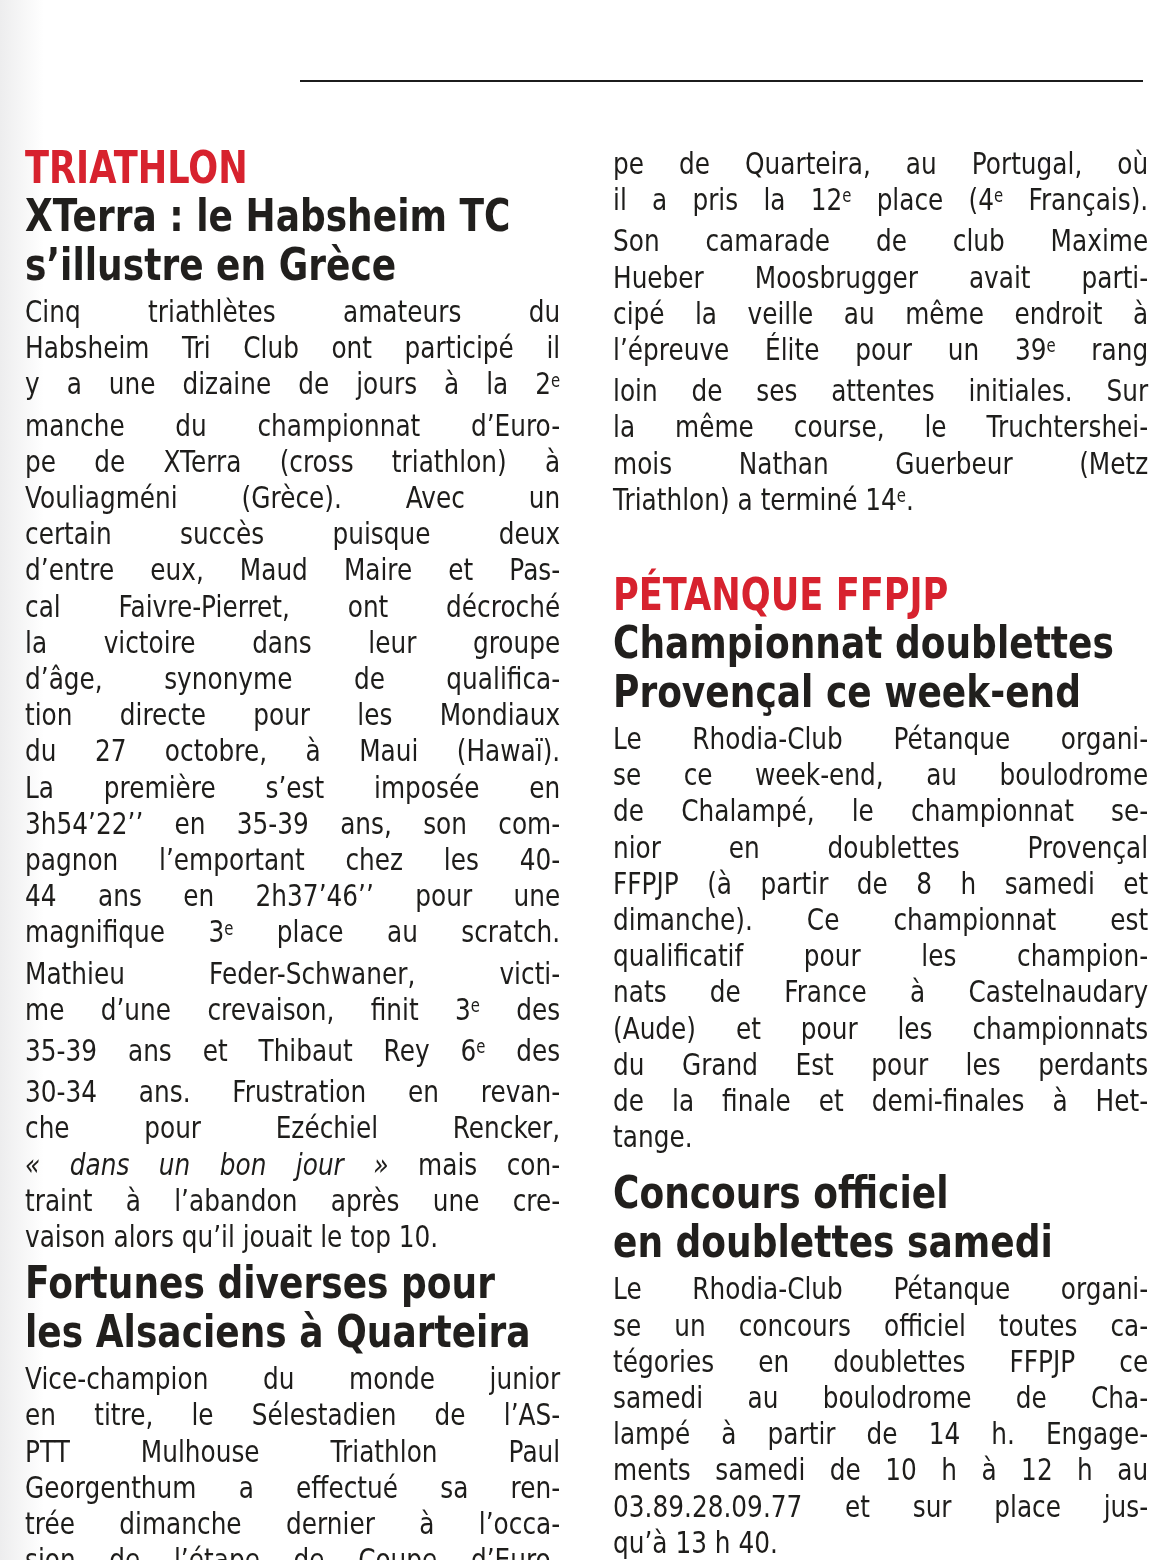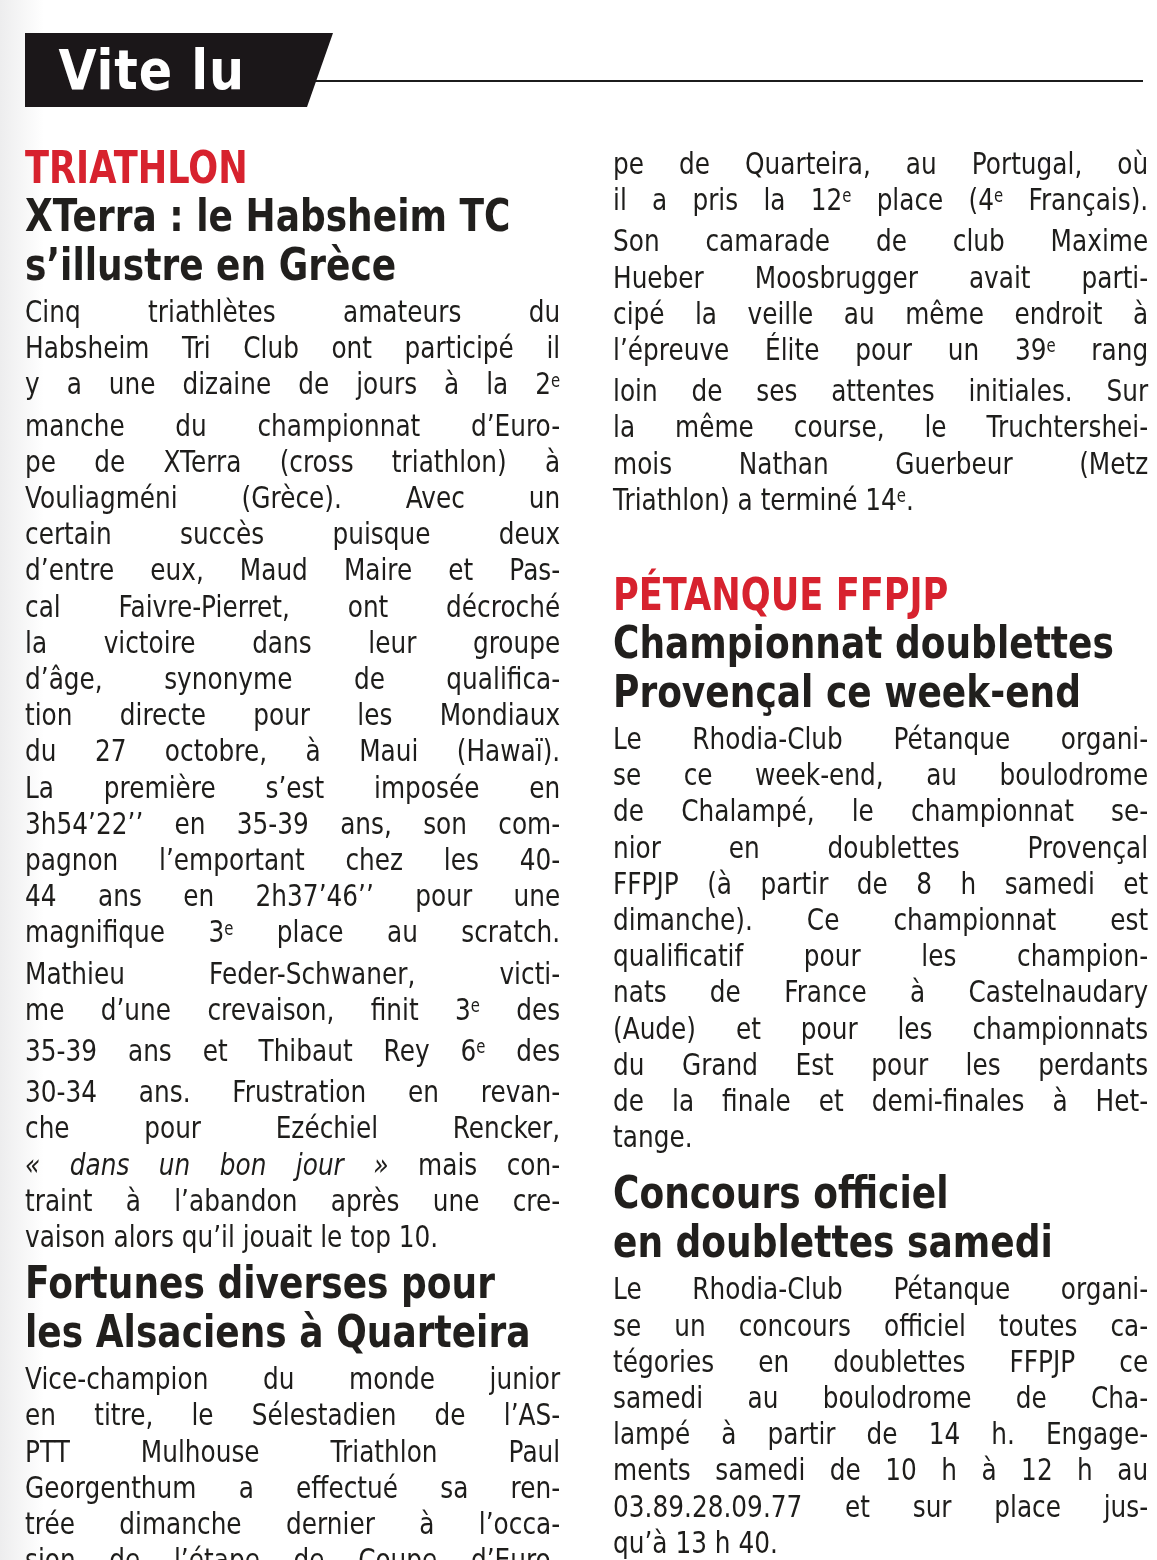--- a/index.html
+++ b/index.html
@@ -63,23 +63,20 @@
 </style>
 </head>
 <body>
 
 <div class="page">
 
   <div class="edge-shade"></div>
 
   <div class="rule"></div>
 
-  <div class="band">
-    <span class="band-title">Vite lu</span>
-  </div>
 
   <div class="col col-left">
     <div class="kicker">TRIATHLON</div>
     <div class="headline">
         <div class="line">XTerra : le Habsheim TC</div>
         <div class="line last">s’illustre en Grèce</div>
       </div>
     <div class="para">
         <div class="line">Cinq triathlètes amateurs du</div>
         <div class="line">Habsheim Tri Club ont participé il</div>

